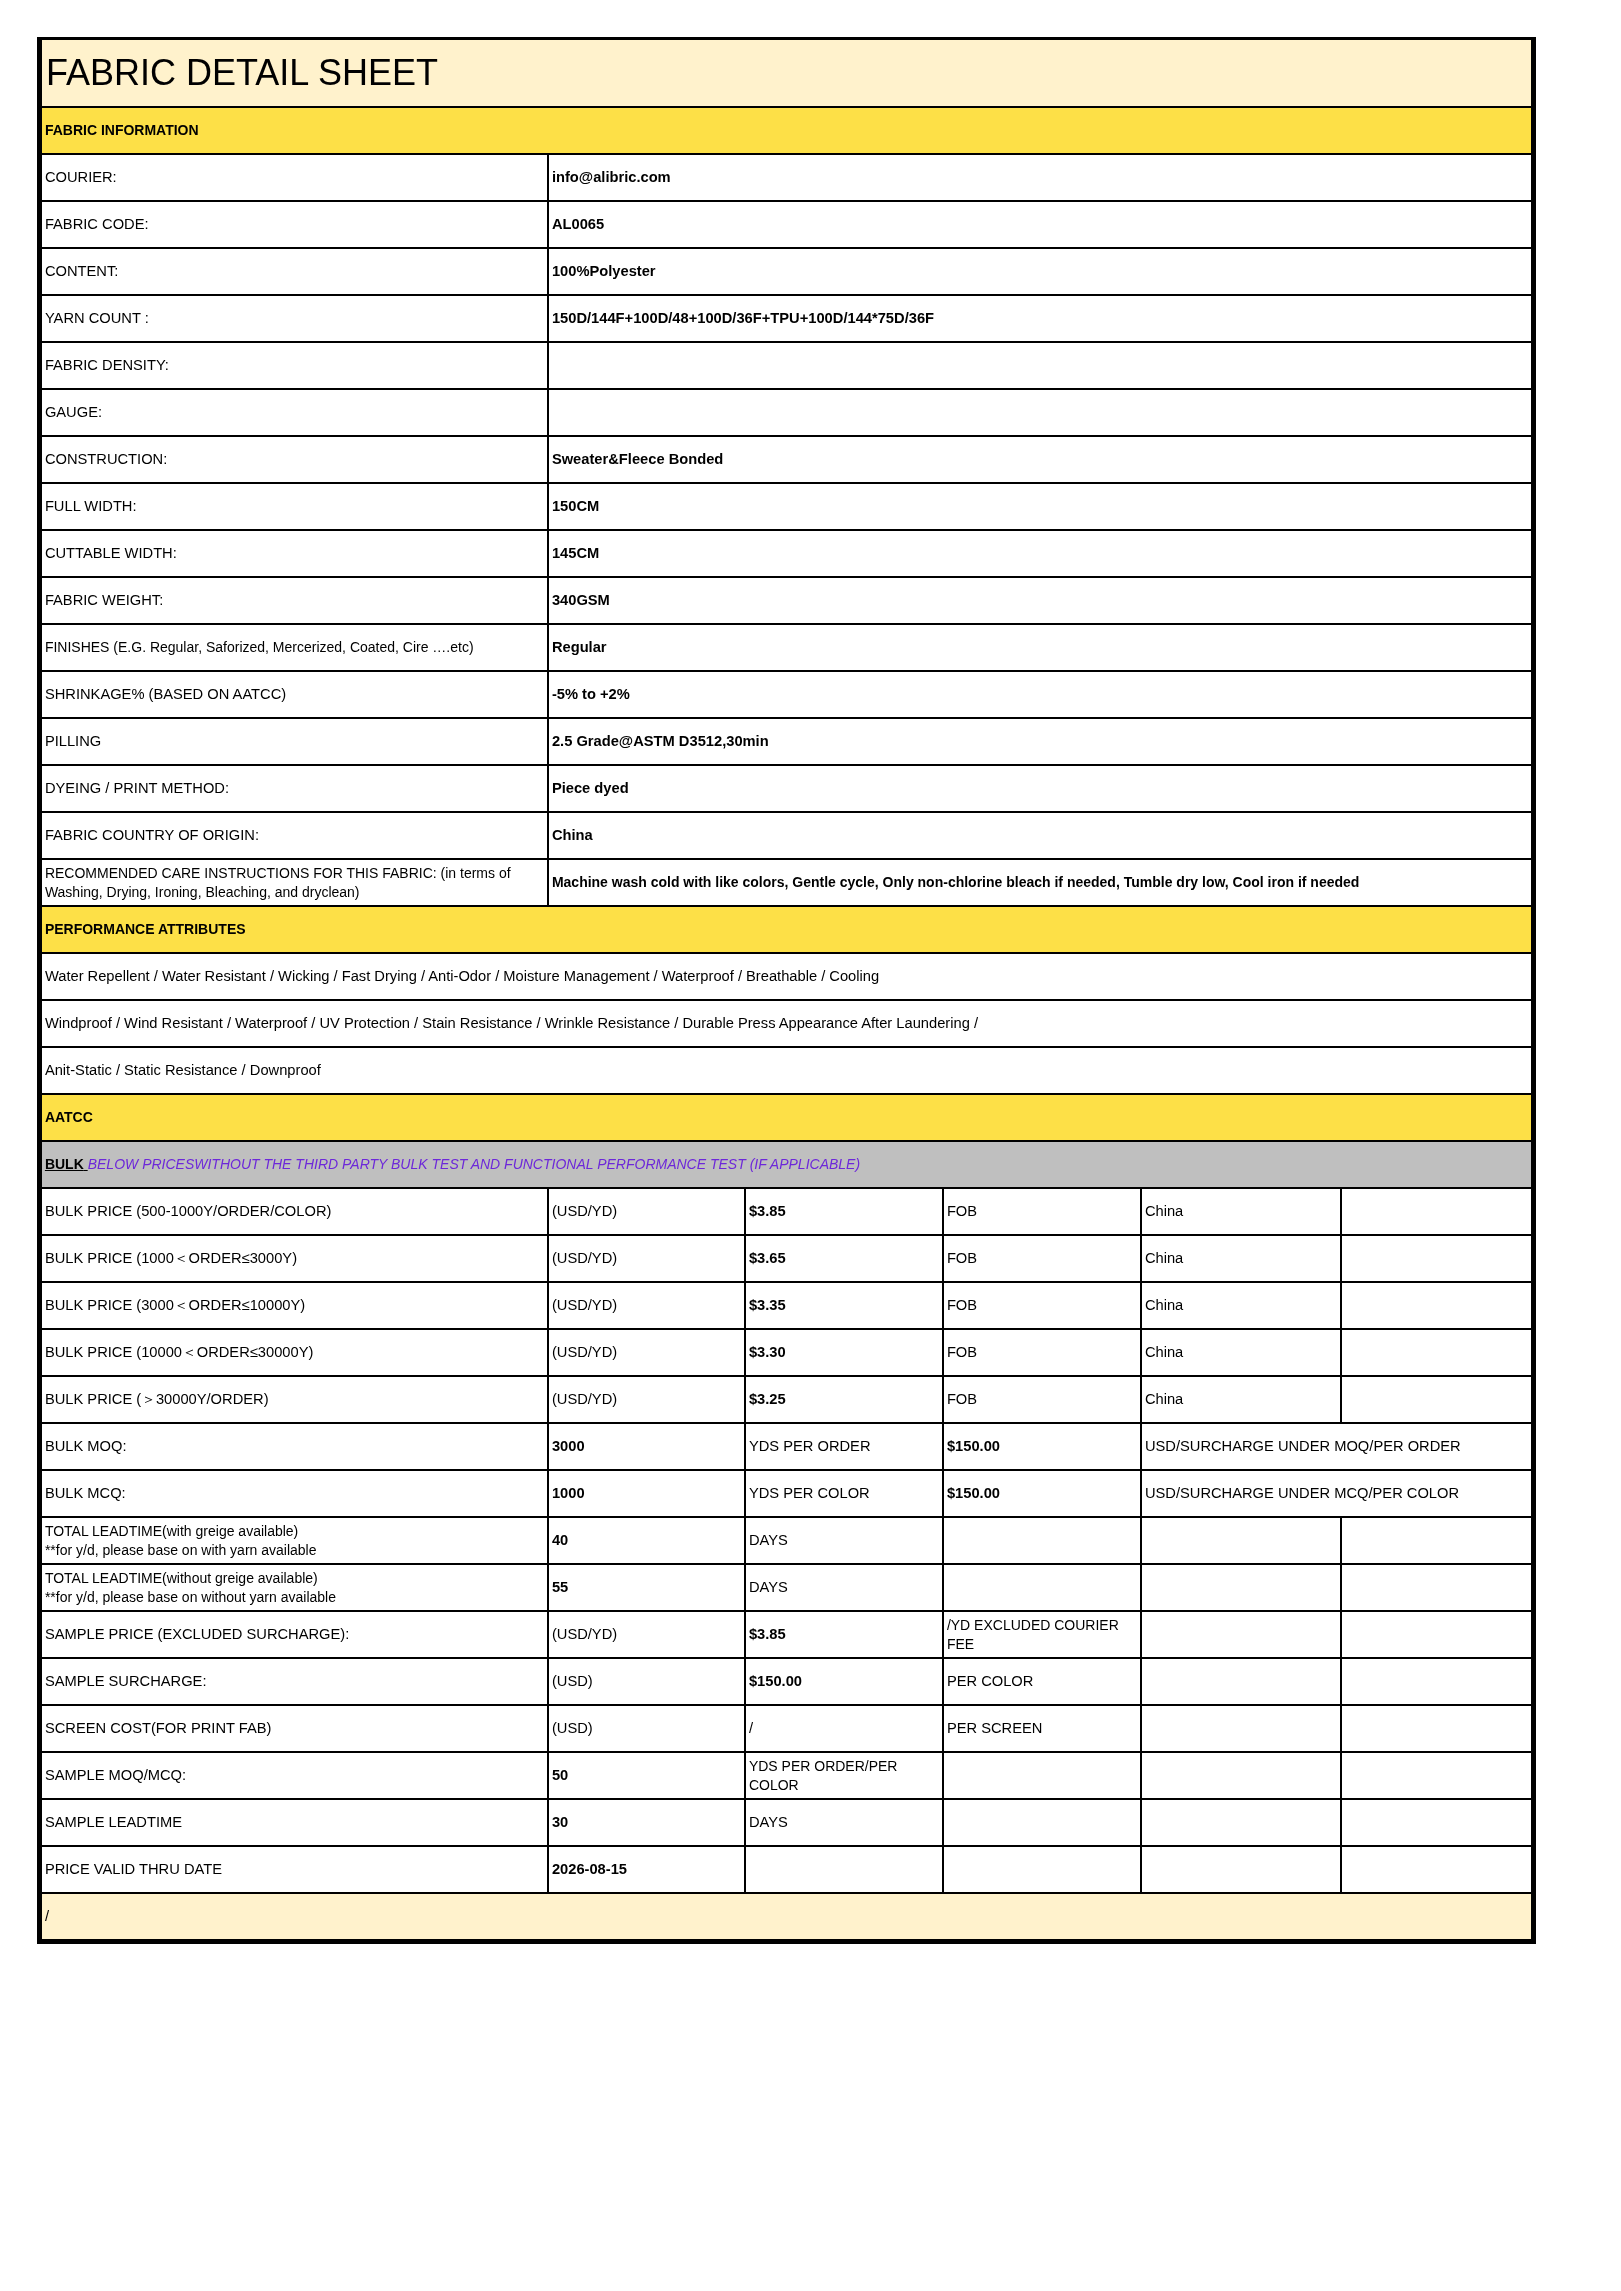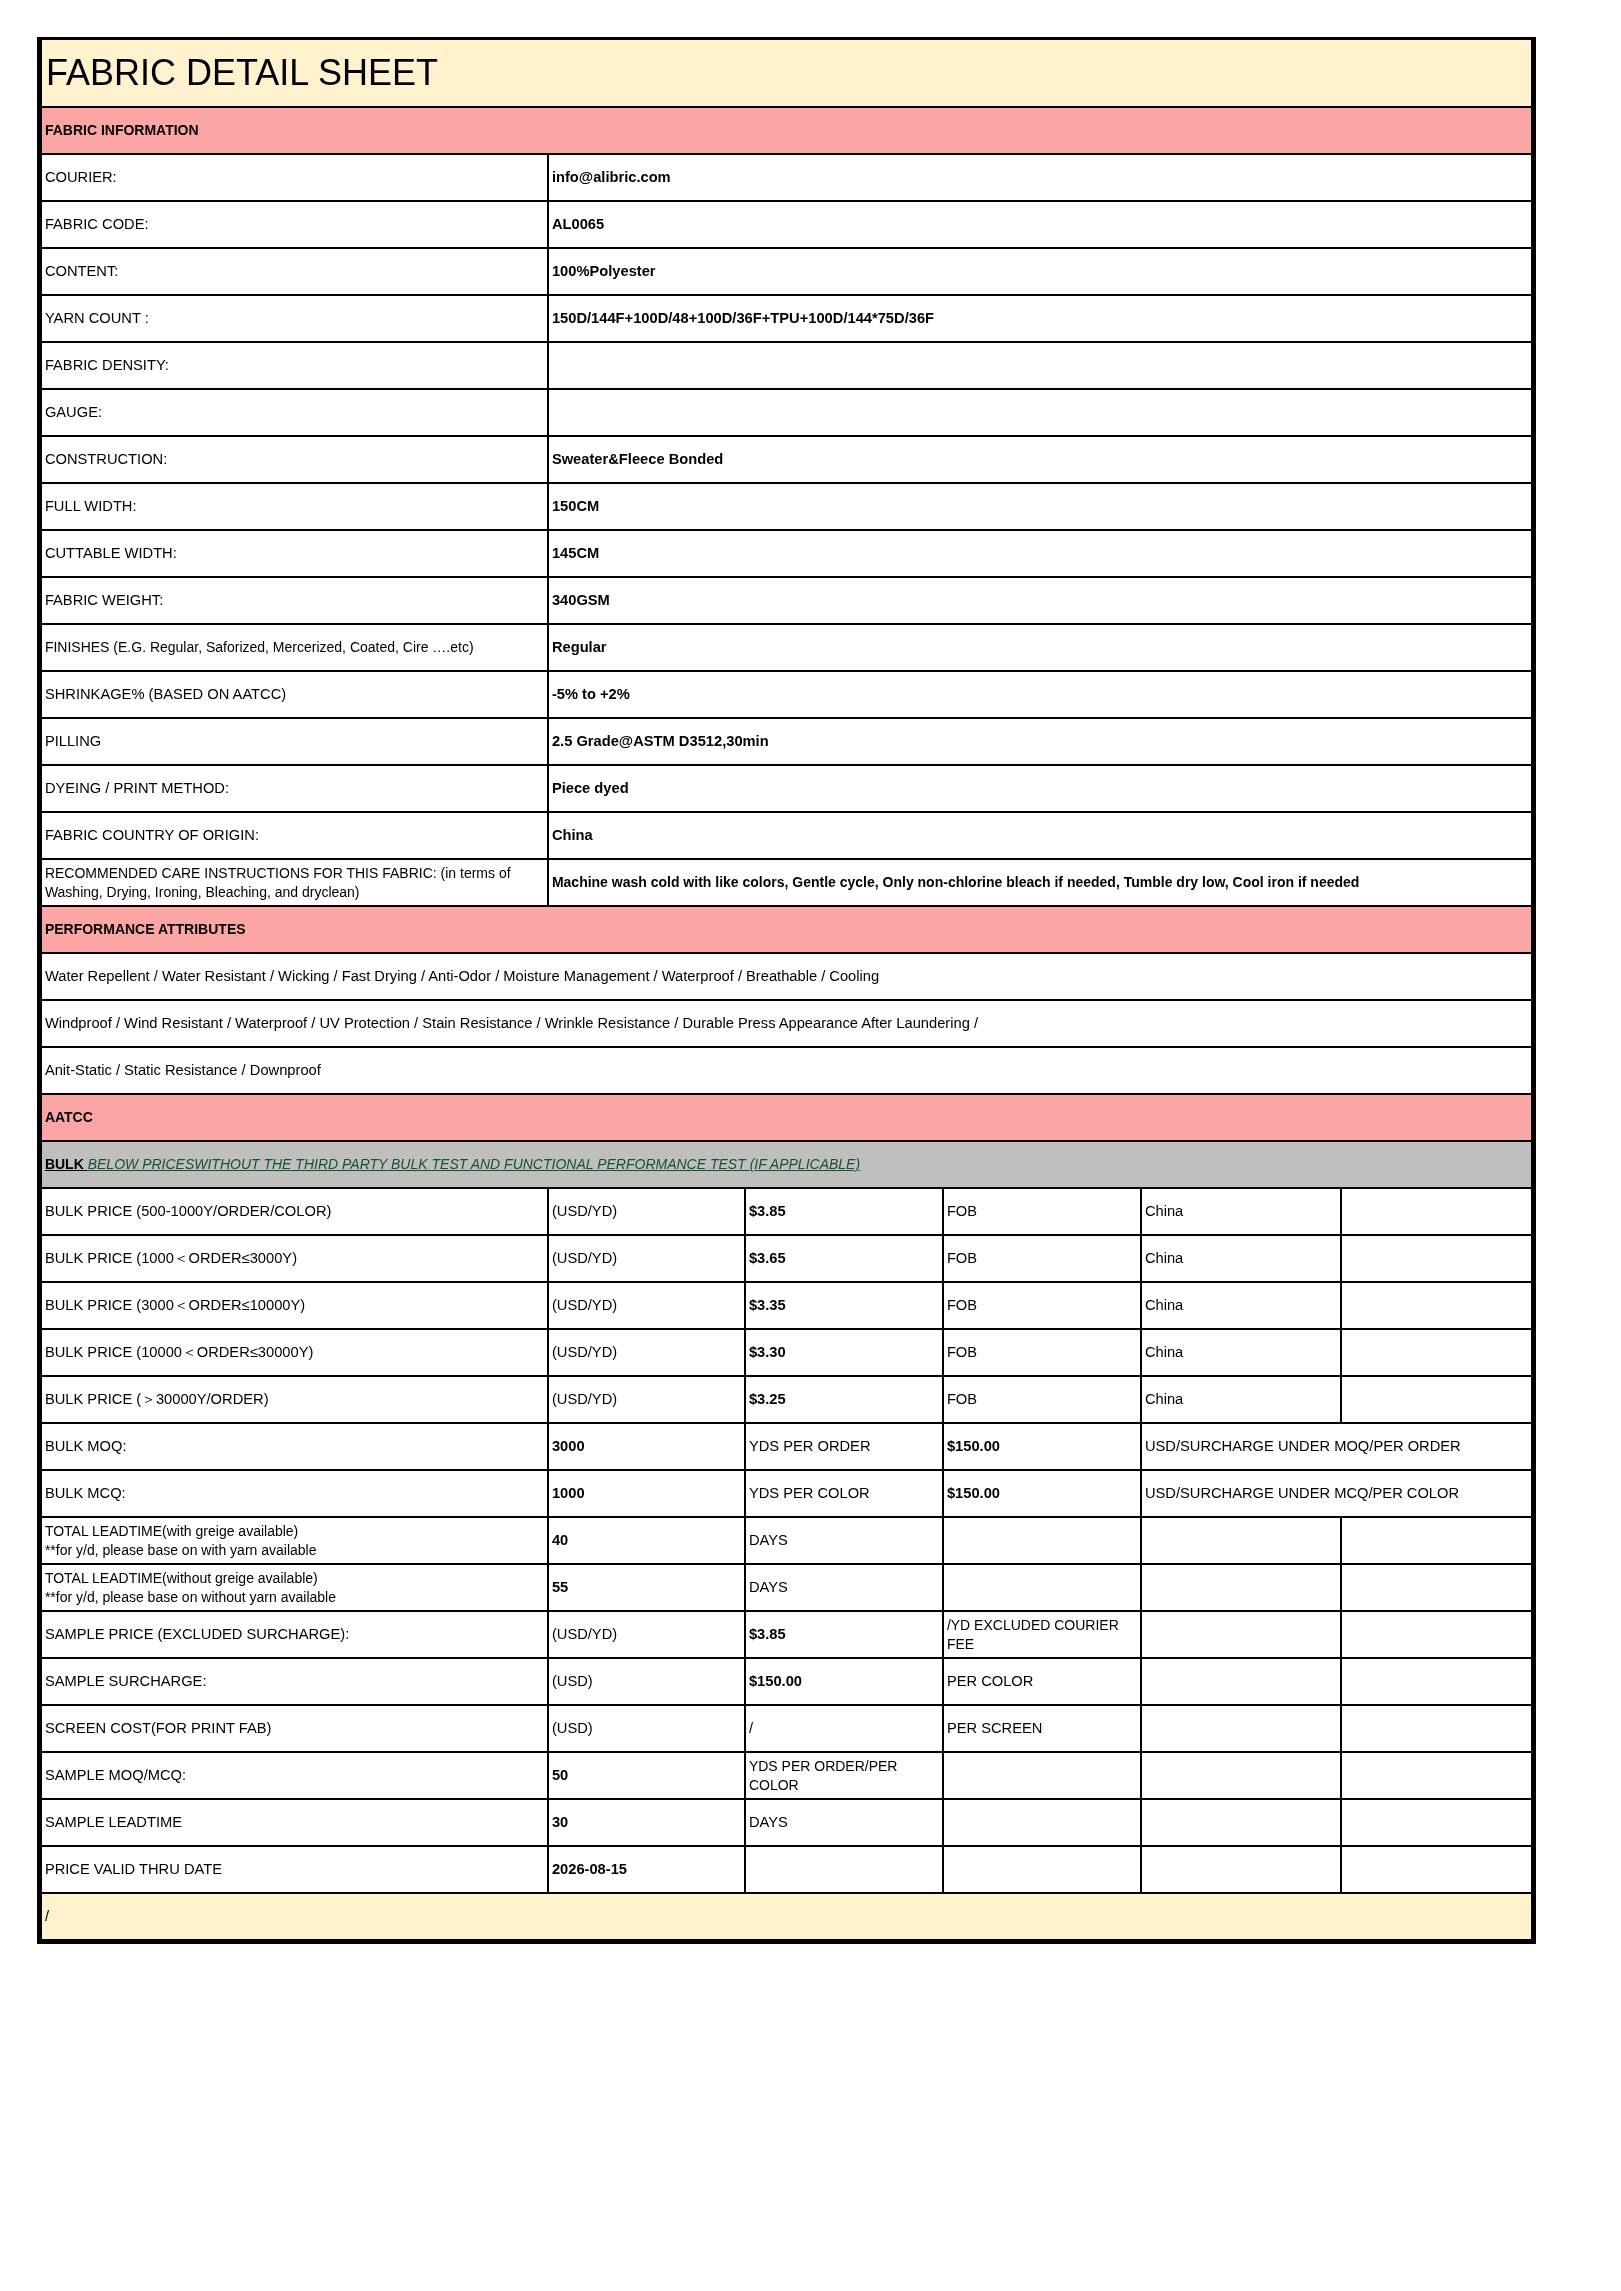--- a/index.html
+++ b/index.html
@@ -12,25 +12,25 @@
   table.grid { border-collapse:collapse; width:1491px; table-layout:fixed; }
   table.grid td {
     border:2px solid #000; height:44px; padding:0 2.9px; box-sizing:border-box;
     font-size:14.7px; line-height:16.7px; vertical-align:middle; overflow:hidden;
     white-space:nowrap;
   }
   table.grid tr { height:47px; }
   td.wrap-sm { white-space:normal !important; line-height:18.6px !important; font-size:14px !important; }
   td.bold { font-weight:bold; font-size:14px; }
   tr.title td { height:67px; background:#FFF2CC; font-size:36px; padding-left:3.9px; border-top:none; }
-  tr.sec td { background:#fca5a5; font-weight:bold; font-size:14px; }
+  tr.sec td { background:#fde047; font-weight:bold; font-size:14px; }
   tr.sec2 td { background:#BFBFBF; font-weight:bold; font-size:14px; }
   tr.footer td { background:#FFF2CC; }
   .u { text-decoration:underline; }
-  .link { color:#14532d; font-style:italic; font-weight:normal; text-decoration:underline; }
+  .link { color:#6d28d9; font-style:italic; font-weight:normal; }
   .note { display:block; }
 </style>
 </head>
 <body>
 
 <div class="sheet">
 <table class="grid">
   <colgroup>
     <col style="width:507px">
         <col style="width:197px">

